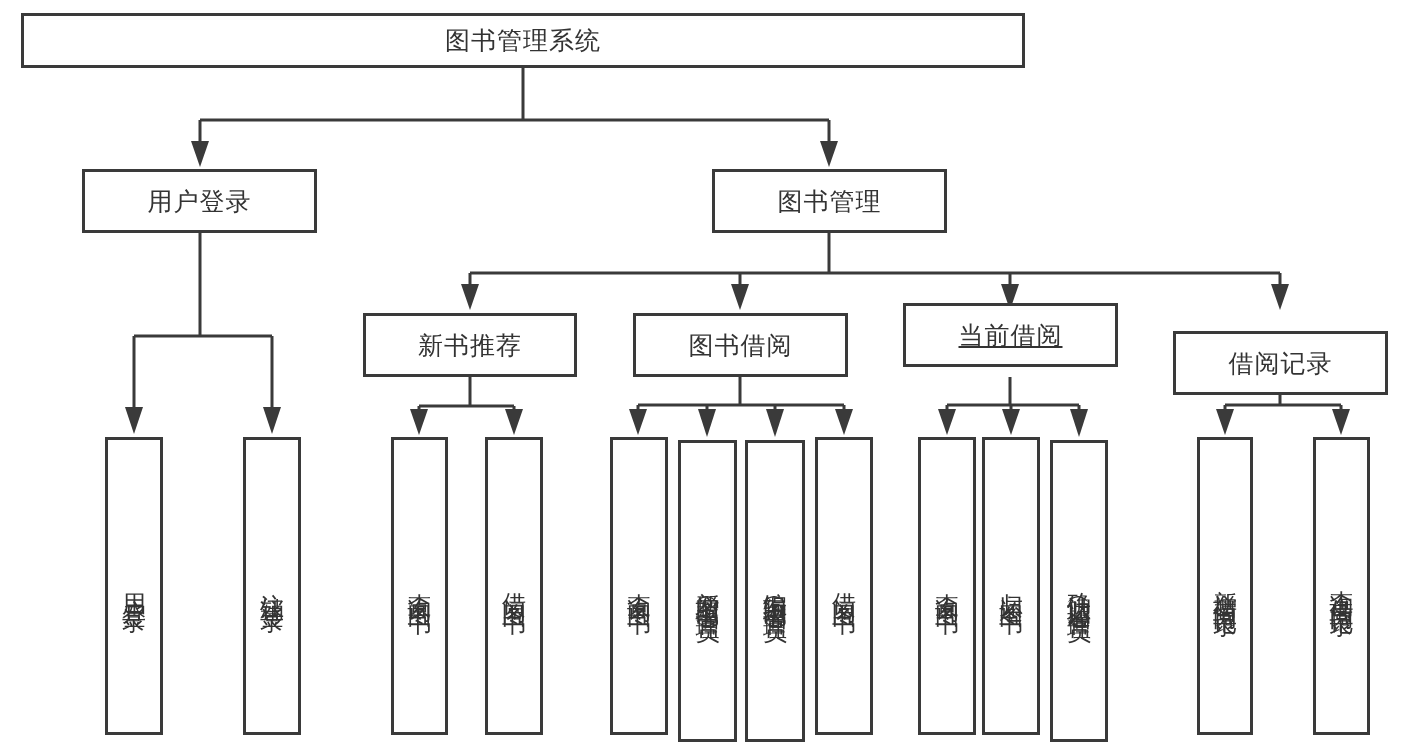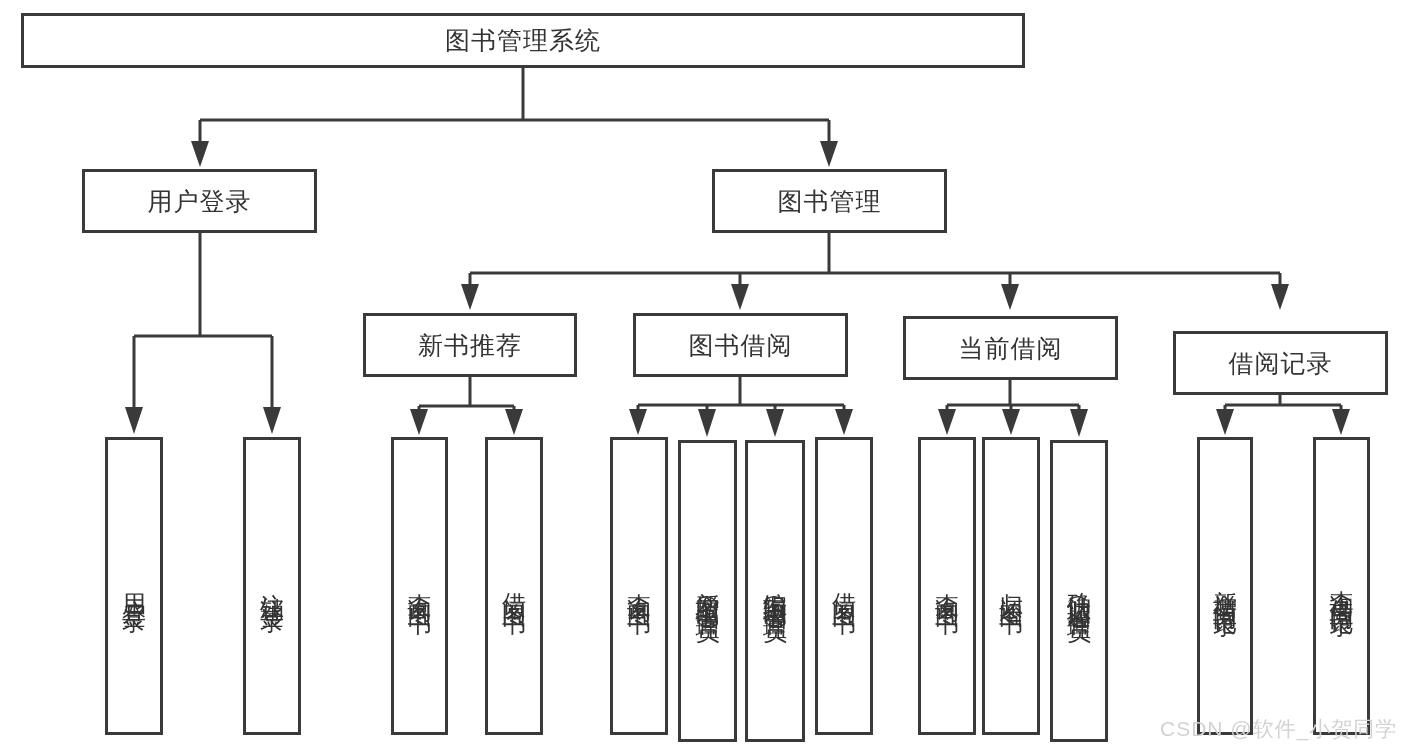--- a/index.html
+++ b/index.html
@@ -113,36 +113,35 @@
     </g>
   </svg>
 
   <div class="hnode" style="left:21px; top:13px; width:1004px; height:55px;">图书管理系统</div>
 
   <div class="hnode" style="left:82px; top:169px; width:235px; height:64px;">用户登录</div>
   <div class="hnode" style="left:712px; top:169px; width:235px; height:64px;">图书管理</div>
 
   <div class="hnode" style="left:363px; top:313px; width:214px; height:64px;">新书推荐</div>
   <div class="hnode" style="left:633px; top:313px; width:215px; height:64px;font-family:Liberation Serif, serif;">图书借阅</div>
-  <div class="hnode" style="left:903px; top:316px; width:215px; height:64px;">当前借阅</div>
+  <div class="hnode" style="left:903px; top:303px; width:215px; height:64px;text-decoration:underline;">当前借阅</div>
   <div class="hnode" style="left:1173px; top:331px; width:215px; height:64px;">借阅记录</div>
 
   <div class="vnode" style="left:105px; top:437px; width:58px; height:298px;">用户登录</div>
   <div class="vnode" style="left:243px; top:437px; width:58px; height:298px;">注销登录</div>
 
   <div class="vnode" style="left:391px; top:437px; width:57px; height:298px;">查询图书</div>
   <div class="vnode" style="left:485px; top:437px; width:58px; height:298px;">借阅图书</div>
 
   <div class="vnode" style="left:610px; top:437px; width:58px; height:298px;">查询图书</div>
   <div class="vnode" style="left:678px; top:440px; width:59px; height:302px; letter-spacing:4px;">新增图书（管理员）</div>
   <div class="vnode" style="left:745px; top:440px; width:60px; height:302px; letter-spacing:4px;">编辑图书（管理员）</div>
   <div class="vnode" style="left:815px; top:437px; width:58px; height:298px;">借阅图书</div>
 
   <div class="vnode" style="left:918px; top:437px; width:58px; height:298px;">查询图书</div>
   <div class="vnode" style="left:982px; top:437px; width:58px; height:298px;">归还图书</div>
   <div class="vnode" style="left:1050px; top:440px; width:58px; height:302px; letter-spacing:4px;">确认归还（管理员）</div>
 
   <div class="vnode" style="left:1197px; top:437px; width:56px; height:298px; letter-spacing:5px;">新增借阅记录</div>
   <div class="vnode" style="left:1313px; top:437px; width:57px; height:298px; letter-spacing:5px;">查询借阅记录</div>
 
-  <div id="watermark">CSDN @软件_小贺同学</div>
 
 </div>
 
 </body></html>

